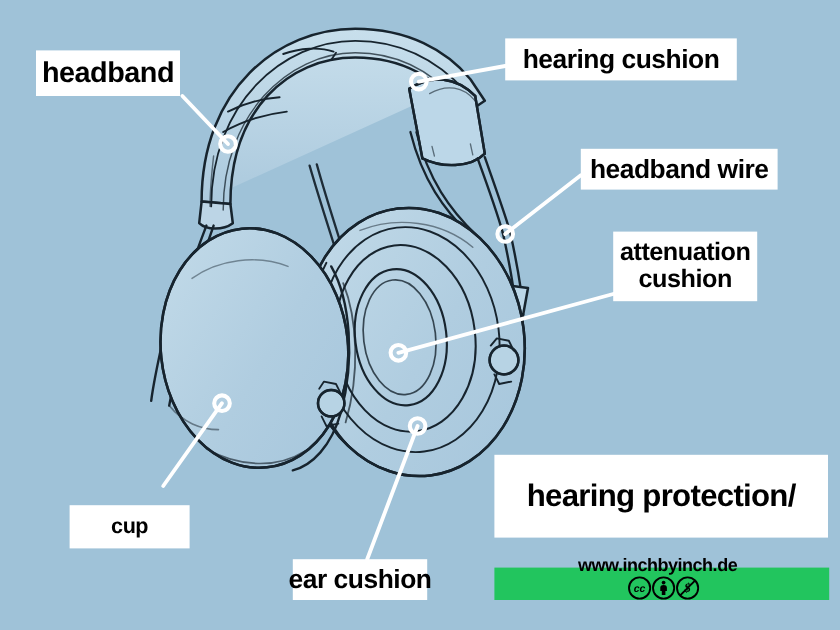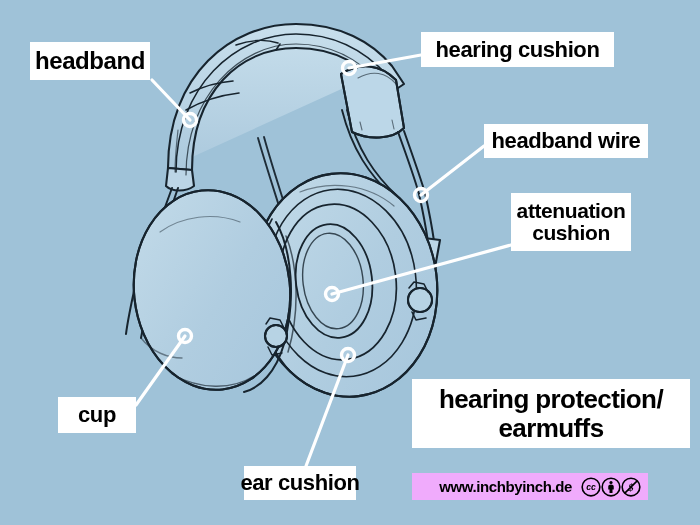--- a/index.html
+++ b/index.html
@@ -9,30 +9,30 @@
   #art{position:absolute;left:0;top:0;width:700px;height:525px;}
   .label{position:absolute;background:#ffffff;color:#000000;
          font-family:"Liberation Sans",sans-serif;font-weight:bold;
          letter-spacing:-0.4px;line-height:1.06;display:flex;
          align-items:center;justify-content:center;text-align:center;
          box-sizing:border-box;white-space:pre;}
   #lbl-headband      {left:30px; top:42px;  width:120px;height:38px;font-size:24px;}
   #lbl-hb-cushion    {left:421px;top:32px;  width:193px;height:35px;font-size:22px;}
   #lbl-hb-wire       {left:484px;top:124px; width:164px;height:34px;font-size:22px;}
   #lbl-atten         {left:511px;top:193px; width:120px;height:58px;font-size:21px;}
-  #lbl-cup           {left:58px; top:397px; width:78px; height:36px;font-size:22px;}
+  #lbl-cup           {left:58px; top:421px; width:100px; height:36px;font-size:18px;}
   #lbl-ear-cushion   {left:244px;top:466px; width:112px;height:34px;font-size:22px;}
   #title-box{position:absolute;left:412px;top:379px;width:278px;height:69px;
              background:#fff;display:flex;flex-direction:column;
              align-items:center;justify-content:center;text-align:center;
              font-weight:bold;font-size:26px;line-height:1.1;
              letter-spacing:-0.6px;box-sizing:border-box;padding:0 6px;}
-  #footer-box{position:absolute;left:412px;top:473px;width:236px;height:27px;
-              background:#f0abfc;display:flex;align-items:center;
-              justify-content:flex-end;box-sizing:border-box;padding-right:7px;}
+  #footer-box{position:absolute;left:412px;top:473px;width:279px;height:27px;
+              background:#22c55e;display:flex;align-items:center;
+              justify-content:flex-end;box-sizing:border-box;padding-right:7px;flex-direction:column;}
   #footer-url{font-weight:bold;font-size:15px;letter-spacing:-0.4px;color:#000;}
   #cc-icons{display:flex;align-items:center;margin-left:9px;font-style:italic;}
   #cc-icons svg{display:block;}
 </style>
 </head>
 <body>
 
 <div id="stage">
 
   <svg id="art" viewBox="0 0 700 525">
@@ -156,21 +156,20 @@
   <div class="label" id="lbl-headband">headband</div>
   <div class="label" id="lbl-hb-cushion">hearing cushion</div>
   <div class="label" id="lbl-hb-wire">headband wire</div>
   <div class="label" id="lbl-atten">attenuation
 cushion</div>
   <div class="label" id="lbl-cup">cup</div>
   <div class="label" id="lbl-ear-cushion">ear cushion</div>
 
   <div id="title-box">
     <span>hearing protection/</span>
-    <span>earmuffs</span>
   </div>
 
   <div id="footer-box">
     <span id="footer-url">www.inchbyinch.de</span>
     <span id="cc-icons">
       <svg width="20" height="20" viewBox="0 0 24 24">
         <circle cx="12" cy="12" r="10.6" fill="none" stroke="#000" stroke-width="1.9"></circle>
         <text x="12" y="16" text-anchor="middle" font-family="Liberation Sans, sans-serif" font-size="10.5" font-weight="bold" fill="#000">cc</text>
       </svg>
       <svg width="20" height="20" viewBox="0 0 24 24">

